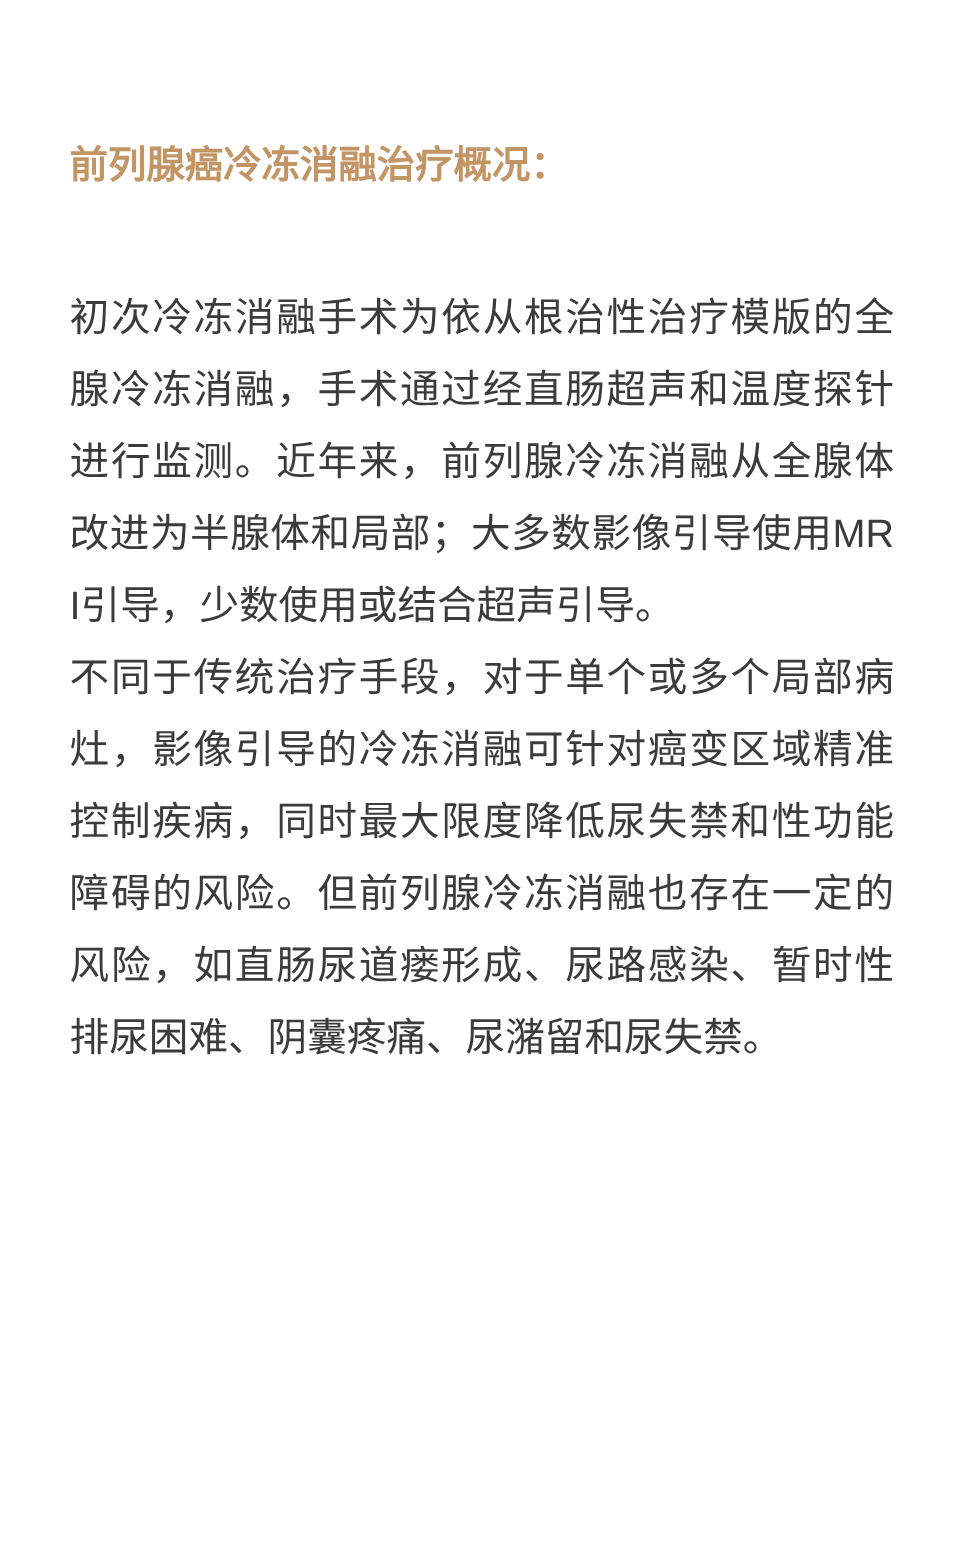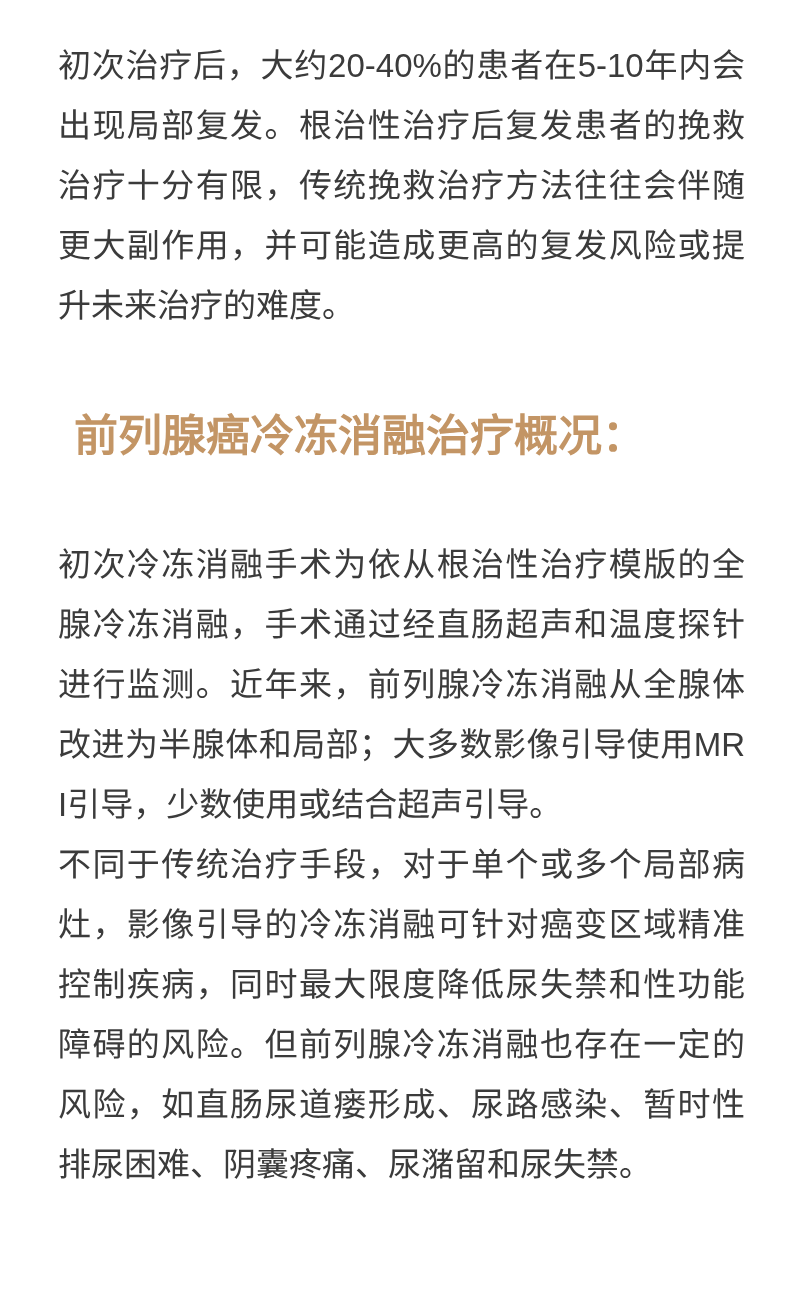--- a/index.html
+++ b/index.html
@@ -22,36 +22,35 @@
     font-size: 33px;
     line-height: 60px;
     font-weight: 400;
     color: #3b3b3b;
     text-align: justify;
     text-justify: inter-character;
     overflow-wrap: break-word;
     word-break: break-all;
   }
   .section-heading {
-    margin: 78px 0 71px 16px;
+    margin: 78px 0 71px 0;
     font-family: Liberation Serif, serif;
-    font-size: 44px;
+    font-size: 32px;
     line-height: 46px;
     font-weight: 700;
     color: #c39565;
     letter-spacing: 0px;
   }
   .para-3 {
     margin-top: 75px;
   }
 </style>
 </head>
 <body>
 
 <div class="page">
-  <p class="body-text para-1">初次治疗后，大约20-40%的患者在5-10年内会出现局部复发。根治性治疗后复发患者的挽救治疗十分有限，传统挽救治疗方法往往会伴随更大副作用，并可能造成更高的复发风险或提升未来治疗的难度。</p>
 
   <h2 class="section-heading">前列腺癌冷冻消融治疗概况：</h2>
 
   <p class="body-text para-3">初次冷冻消融手术为依从根治性治疗模版的全腺冷冻消融，手术通过经直肠超声和温度探针进行监测。近年来，前列腺冷冻消融从全腺体改进为半腺体和局部；大多数影像引导使用MRI引导，少数使用或结合超声引导。</p>
 
   <p class="body-text para-2">不同于传统治疗手段，对于单个或多个局部病灶，影像引导的冷冻消融可针对癌变区域精准控制疾病，同时最大限度降低尿失禁和性功能障碍的风险。但前列腺冷冻消融也存在一定的风险，如直肠尿道瘘形成、尿路感染、暂时性排尿困难、阴囊疼痛、尿潴留和尿失禁。</p>
 </div>
 
 </body></html>

